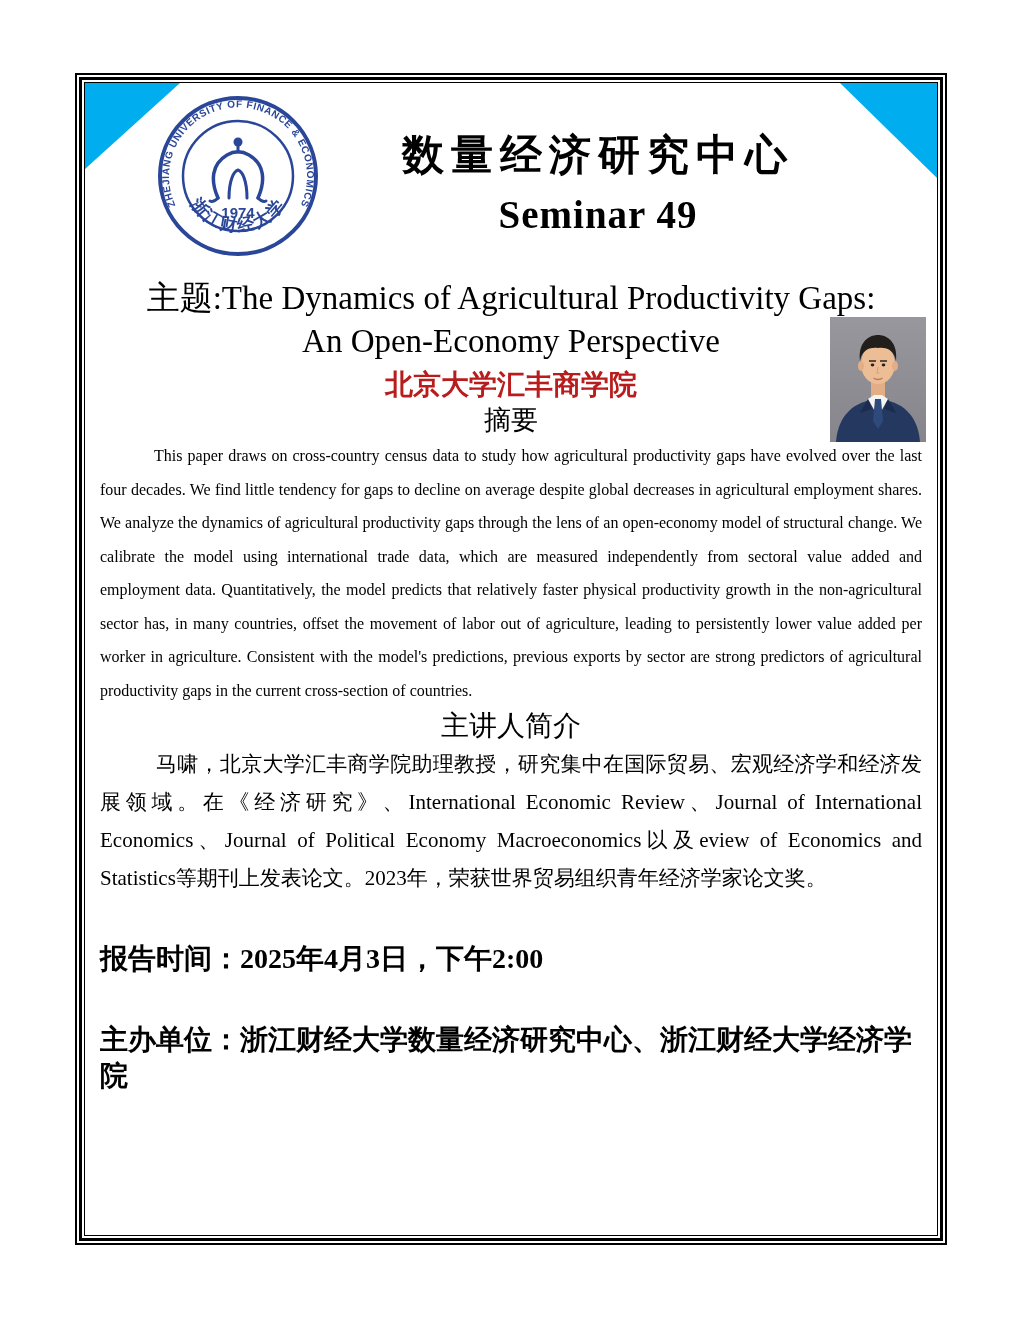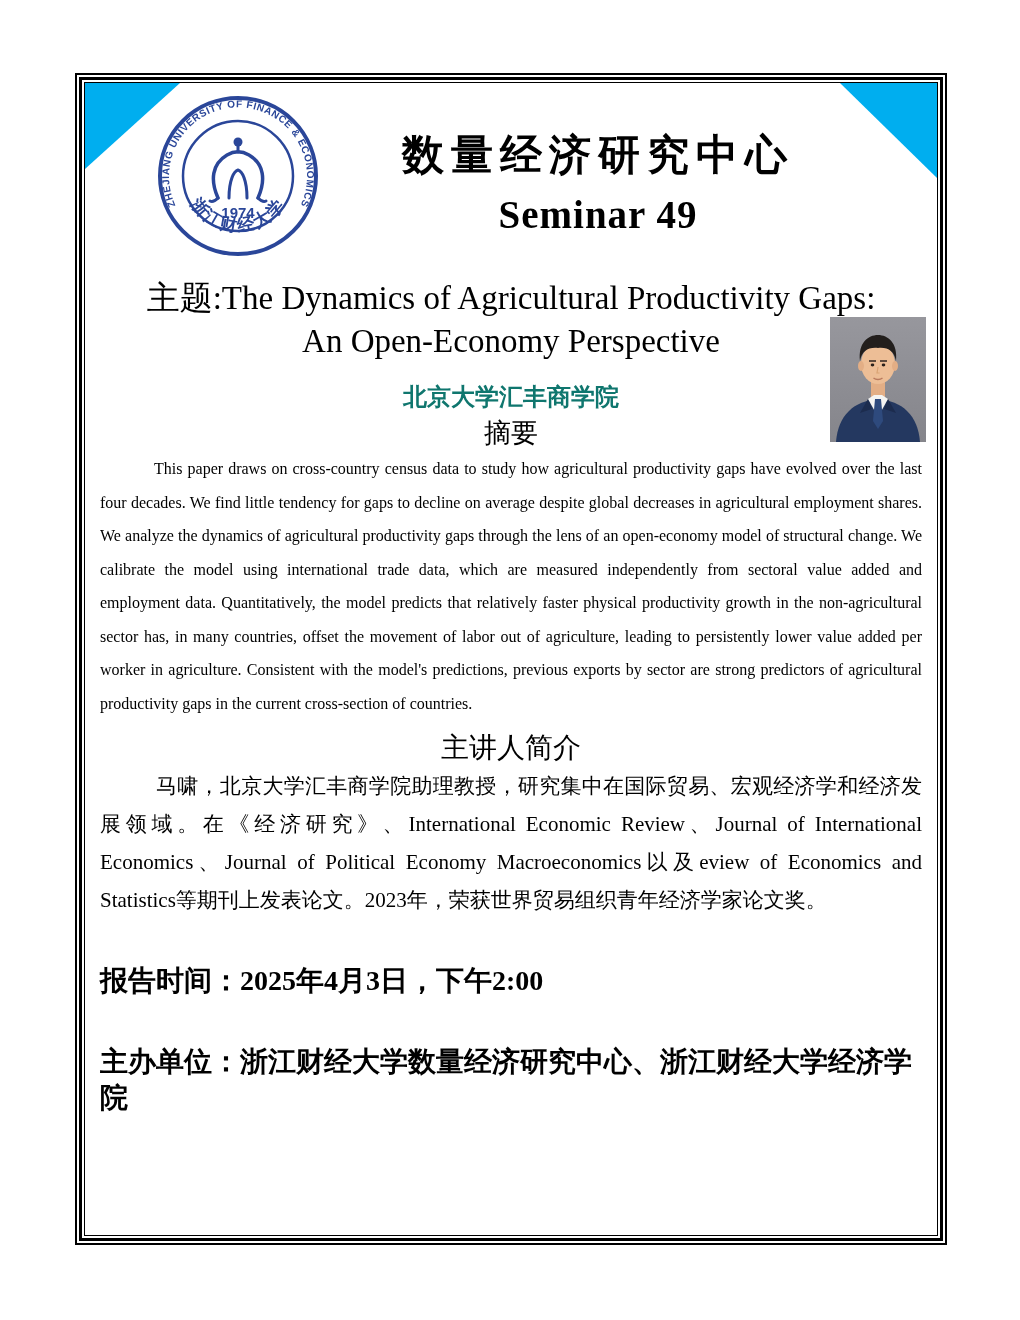--- a/index.html
+++ b/index.html
@@ -33,27 +33,27 @@
   .seminar-no { font-size:39px; font-weight:bold; margin-top:9px; letter-spacing:1px; }
   
   .photo {
     position:absolute; left:745px; top:234px; width:96px; height:125px;
     overflow:hidden;
   }
   
   .main { position:absolute; left:15px; right:15px; top:194px; }
   .topic-line { text-align:center; font-weight:normal; font-size:33px; line-height:43px; }
   .speaker-name { text-align:center; font-size:31px; line-height:34px; margin-top:6px; font-weight:bold; }
-  .affiliation { text-align:center; font-size:24px; line-height:33px; margin-top:18px; font-weight:bold; color:#0f766e; }
+  .affiliation { text-align:center; font-size:28px; line-height:33px; margin-top:5px; font-weight:bold; color:#b91c1c; }
   .abstract-head { text-align:center; font-size:27px; line-height:30px; margin-top:4px; }
   .abstract-text {
     margin-top:4px; font-size:16px; line-height:33.5px;
     text-align:justify; text-indent:54px;
   }
-  .bio-head { text-align:center; font-size:28px; line-height:32px; margin-top:12px; }
+  .bio-head { text-align:center; font-size:28px; line-height:32px; margin-top:3px; }
   .bio-text {
     margin-top:3px; font-size:21px; line-height:38px;
     text-align:justify; text-indent:56px;
   }
   .details { margin-top:9px; }
   .detail-line { font-size:28px; line-height:36.5px; font-weight:bold;margin-top:44px; }
 </style>
 </head>
 <body>
 

